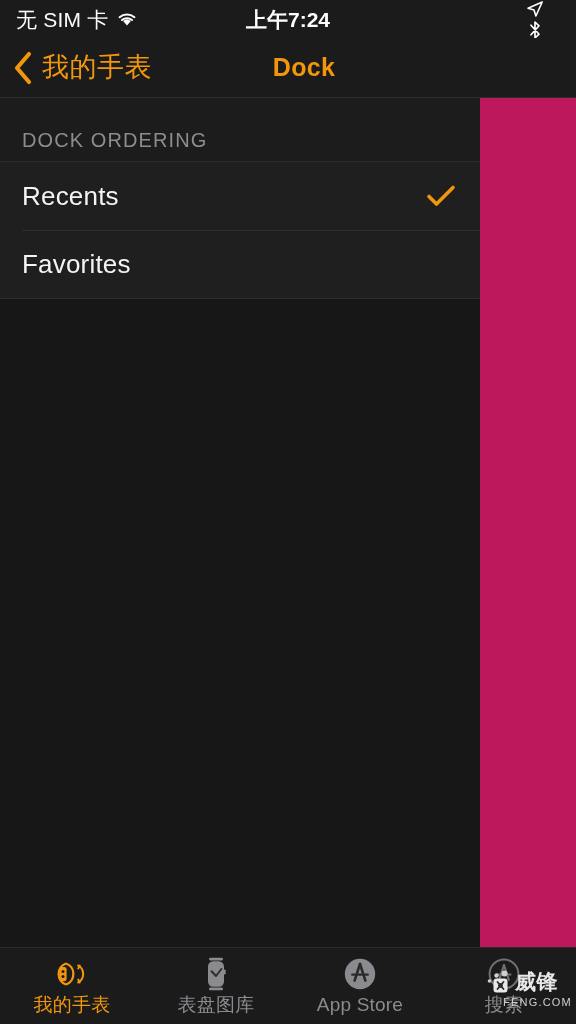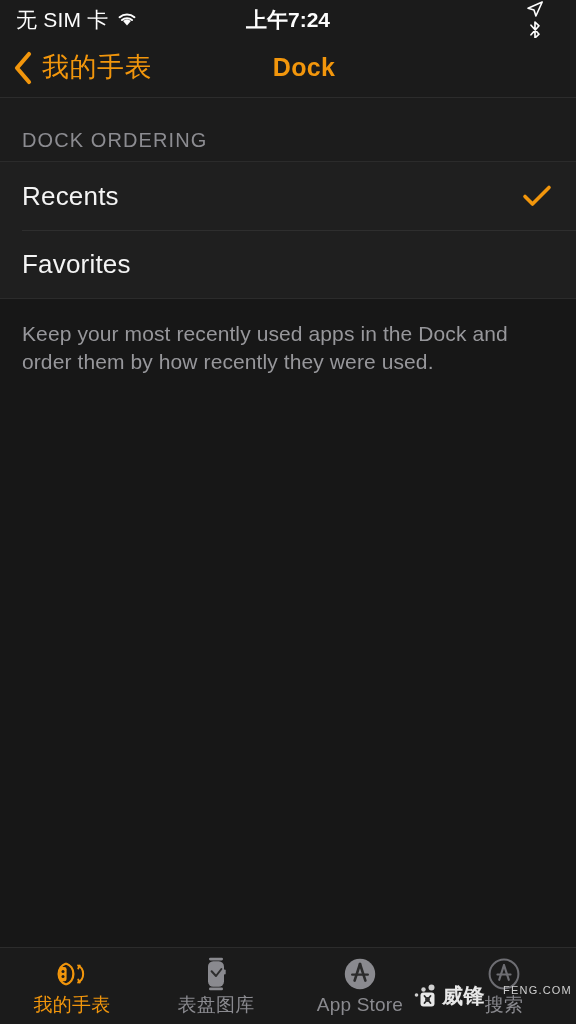--- a/index.html
+++ b/index.html
@@ -91,21 +91,21 @@
     font-size: 25px;
     font-weight: bold;
     color: #f2960c;
     letter-spacing: 0.3px;
   }
 
   
   #content {
     position: absolute;
     left: 0; top: 98px;
-    width: 576px;
+    width: 480px;
     bottom: 76px;
     background: #171717;
   }
   #group-header {
     height: 63px;
     background: #1c1c1c;
     display: flex;
     align-items: flex-end;
     padding: 0 0 9px 22px;
     box-sizing: border-box;
@@ -190,21 +190,21 @@
     line-height: 1;
   }
   .tab-item.active .tab-label { color: #f2960c; }
 
   
   #watermark {
     position: absolute;
     right: 4px;
     bottom: 16px;
     display: flex;
-    flex-direction: row;
+    flex-direction: column;
     align-items: flex-start;
     pointer-events: none;
   }
   #watermark-row {
     display: flex;
     align-items: center;
     gap: 4px;
   }
   #watermark-text {
     font-size: 21px;
@@ -295,21 +295,20 @@
           </svg>
         </span>
       </div>
 
       <div class="cell">
         <span class="cell-label">Favorites</span>
       </div>
 
     </div>
 
-    <div id="footer-text">Keep your most recently used apps in the Dock and order them by how recently they were used.</div>
 
   </div>
 
   <div id="tab-bar">
 
     <div class="tab-item active">
       <span class="tab-icon">
         <svg class="icon-svg" width="38" height="38" viewBox="0 0 38 38">
           <path d="M13 8.5 a10.5 11 0 0 1 0 21" fill="none" stroke="#f2960c" stroke-width="2.3"></path>
           <path d="M13 8.5 a10.5 11 0 0 0 0 21" fill="none" stroke="#f2960c" stroke-width="2.3"></path>

